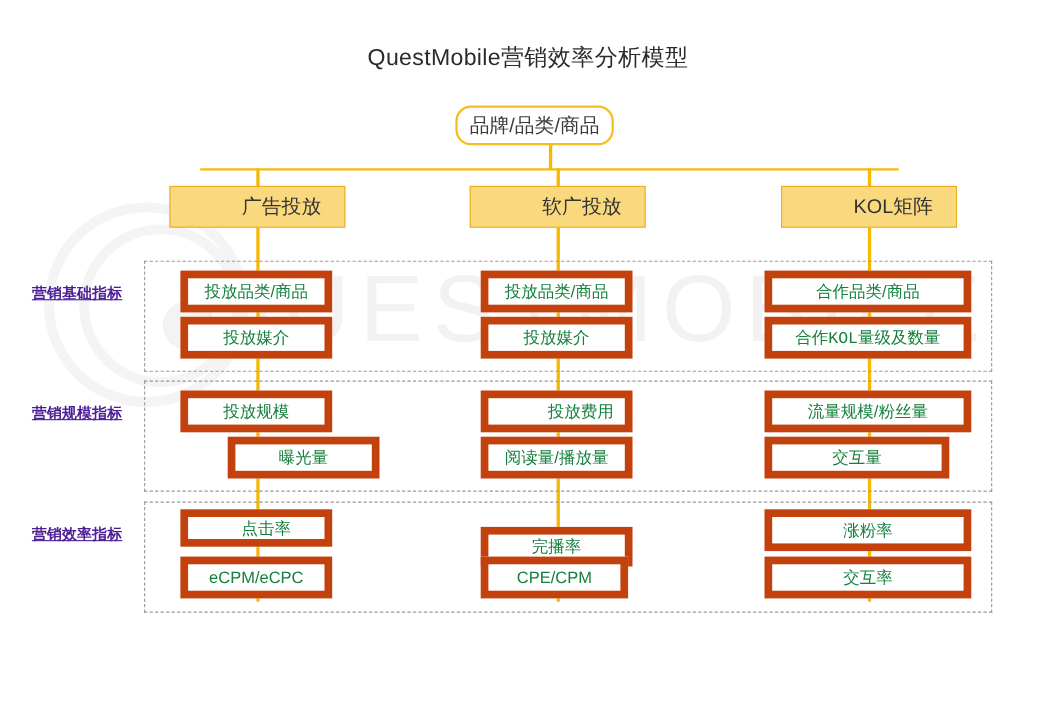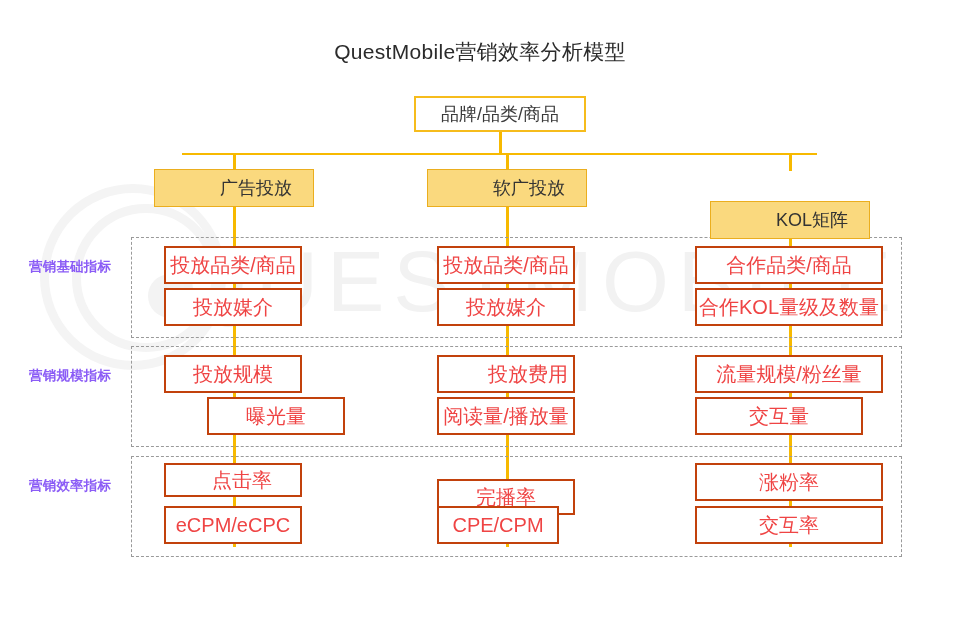--- a/index.html
+++ b/index.html
@@ -80,44 +80,45 @@
     font-size: 18px;
   }
   .cat-box {
     border: 1px solid #EBAE1E;
     background: #FAD97E;
     font-size: 18px;
     color: #333333;
     padding-left: 44px;
   }
   .leaf-box {
-    border: 2px solid #c2410c;
-    background: #ffffff;
-    font-size: 20px;
-    color: #ef4444;
+    border: 7px solid #c2410c;
+    background: #ffffff;
+    font-size: 15px;
+    color: #15803d;
   }
 
   
   .group {
     position: absolute;
     box-sizing: border-box;
     border: 1px dashed #9a9a9a;
     background: transparent;
     z-index: 2;
   }
 
   
   .row-label {
     position: absolute;
     font-size: 13.5px;
     font-weight: bold;
-    color: #8b5cf6;
+    color: #4c1d95;
     letter-spacing: 0.2px;
     z-index: 6;
     white-space: nowrap;
+    text-decoration: underline;
   }
 
   
   .conn-v {
     position: absolute;
     width: 3px;
     background: #F7B900;
     z-index: 1;
   }
   .conn-h {
@@ -148,66 +149,66 @@
 
   <div id="watermark">
     <div class="wm-ring" id="wm-ring1"></div>
     <div class="wm-ring" id="wm-ring2"></div>
     <div id="wm-dot"></div>
     <div id="wm-text">QUESTMOBILE</div>
   </div>
 
   <div id="title">QuestMobile营销效率分析模型</div>
 
-  <div class="box root-box" style="left:414px; top:96px; width:172px; height:36px;">品牌/品类/商品</div>
+  <div class="box root-box" style="left:414px; top:96px; width:144px; height:36px;border-radius:14px;">品牌/品类/商品</div>
 
   <div class="conn-v" style="left:498.5px; top:132px; height:22px;"></div>
   <div class="conn-h" style="left:182px; top:153px; width:635px;"></div>
   <div class="conn-v" style="left:232.5px; top:153px; height:18px;"></div>
   <div class="conn-v" style="left:505.5px; top:153px; height:18px;"></div>
   <div class="conn-v" style="left:788.5px; top:153px; height:18px;"></div>
 
   <div class="box cat-box" style="left:154px; top:169px; width:160px; height:38px;">广告投放</div>
   <div class="box cat-box" style="left:427px; top:169px; width:160px; height:38px;">软广投放</div>
-  <div class="box cat-box" style="left:710px; top:169px; width:160px; height:38px;margin-top:32px;">KOL矩阵</div>
+  <div class="box cat-box" style="left:710px; top:169px; width:160px; height:38px;">KOL矩阵</div>
 
   <div class="conn-v" style="left:232.5px; top:207px; height:340px;"></div>
   <div class="conn-v" style="left:505.5px; top:207px; height:340px;"></div>
   <div class="conn-v" style="left:788.5px; top:207px; height:340px;"></div>
 
   <div class="group" style="left:131px; top:237px; width:771px; height:101px;"></div>
   <div class="row-label" style="left:29px; top:258px;">营销基础指标</div>
 
   <div class="box leaf-box" style="left:164px; top:246px; width:138px; height:38px;">投放品类/商品</div>
   <div class="box leaf-box" style="left:164px; top:288px; width:138px; height:38px;">投放媒介</div>
 
   <div class="box leaf-box" style="left:437px; top:246px; width:138px; height:38px;">投放品类/商品</div>
   <div class="box leaf-box" style="left:437px; top:288px; width:138px; height:38px;">投放媒介</div>
 
   <div class="box leaf-box" style="left:695px; top:246px; width:188px; height:38px;">合作品类/商品</div>
-  <div class="box leaf-box" style="left:695px; top:288px; width:188px; height:38px;">合作KOL量级及数量</div>
+  <div class="box leaf-box" style="left:695px; top:288px; width:188px; height:38px;font-family:Liberation Mono, monospace;">合作KOL量级及数量</div>
 
   <div class="group" style="left:131px; top:346px; width:771px; height:101px;"></div>
   <div class="row-label" style="left:29px; top:367px;">营销规模指标</div>
 
   <div class="box leaf-box" style="left:164px; top:355px; width:138px; height:38px;">投放规模</div>
   <div class="box leaf-box" style="left:164px; top:397px; width:138px; height:38px;margin-left:43px;">曝光量</div>
 
   <div class="box leaf-box" style="left:437px; top:355px; width:138px; height:38px;padding-left:44px;">投放费用</div>
   <div class="box leaf-box" style="left:437px; top:397px; width:138px; height:38px;">阅读量/播放量</div>
 
   <div class="box leaf-box" style="left:695px; top:355px; width:188px; height:38px;">流量规模/粉丝量</div>
   <div class="box leaf-box" style="left:695px; top:397px; width:168px; height:38px;">交互量</div>
 
   <div class="group" style="left:131px; top:456px; width:771px; height:101px;"></div>
   <div class="row-label" style="left:29px; top:477px;">营销效率指标</div>
 
   <div class="box leaf-box" style="left:164px; top:463px; width:138px; height:34px;padding-left:18px;">点击率</div>
   <div class="box leaf-box" style="left:164px; top:506px; width:138px; height:38px;">eCPM/eCPC</div>
 
   <div class="box leaf-box" style="left:437px; top:463px; width:138px; height:36px;margin-top:16px;">完播率</div>
-  <div class="box leaf-box" style="left:437px; top:506px; width:122px; height:38px;">CPE/CPM</div>
+  <div class="box leaf-box" style="left:437px; top:506px; width:134px; height:38px;">CPE/CPM</div>
 
   <div class="box leaf-box" style="left:695px; top:463px; width:188px; height:38px;">涨粉率</div>
   <div class="box leaf-box" style="left:695px; top:506px; width:188px; height:38px;">交互率</div>
 
 
 </div>
 
 </body></html>

